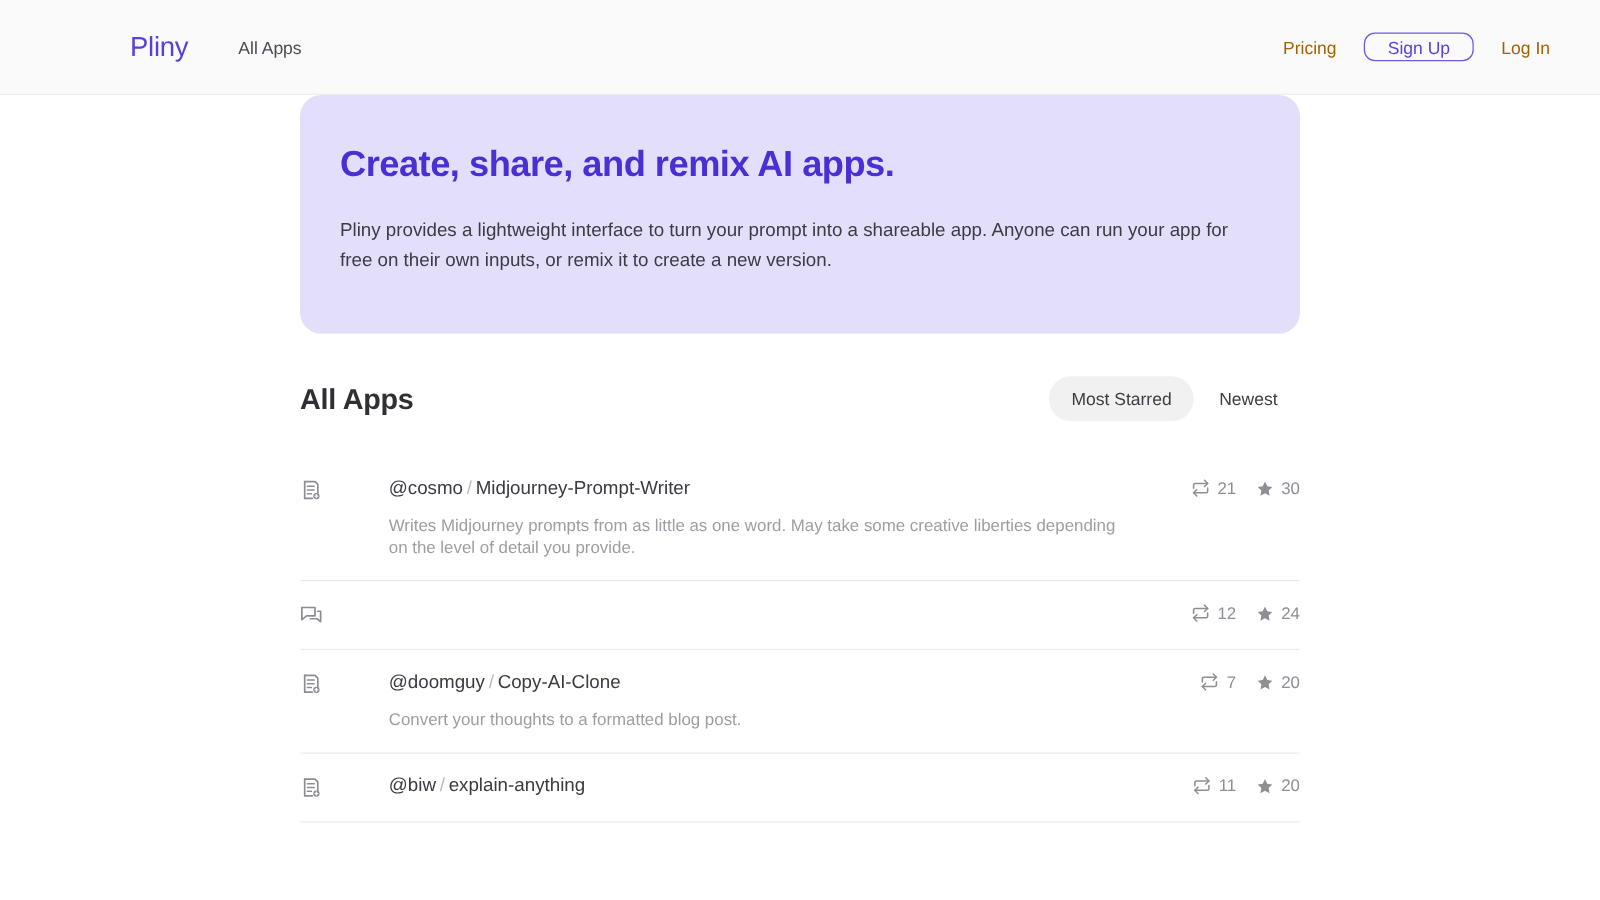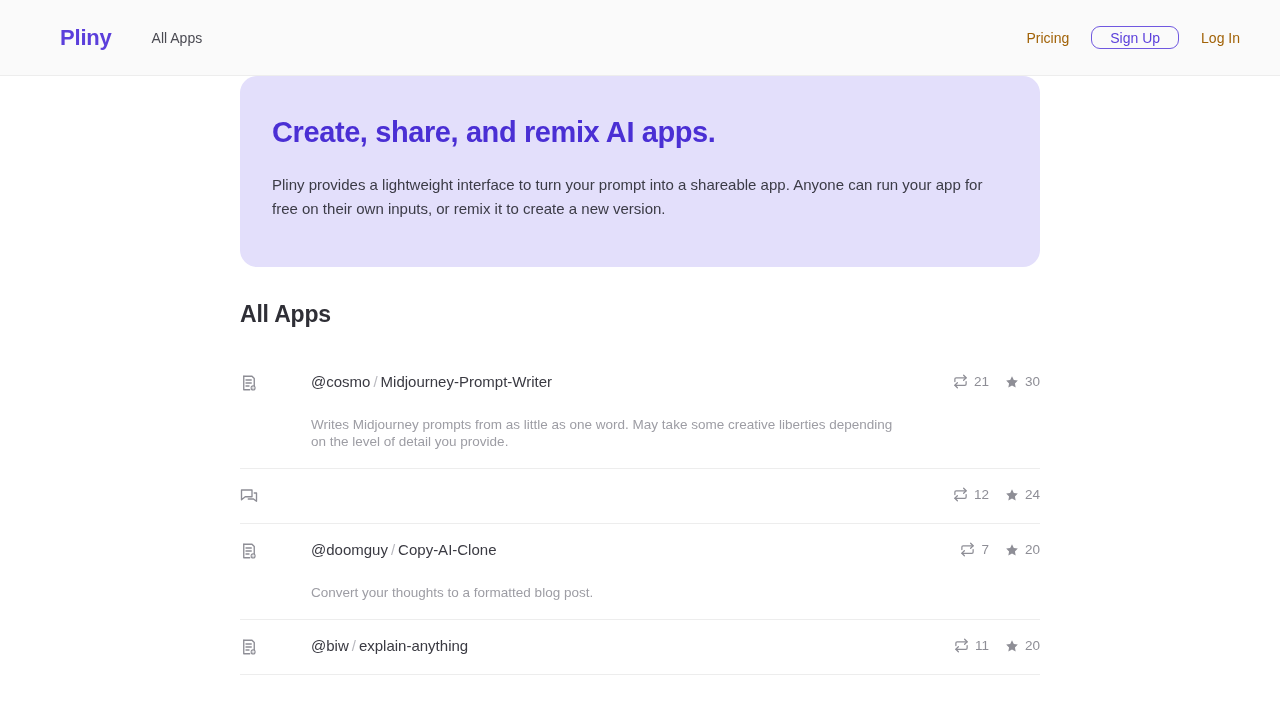--- a/index.html
+++ b/index.html
@@ -17,25 +17,26 @@
   .site-header {
     height: 76px;
     background: #fafafa;
     border-bottom: 1px solid #ededed;
     display: flex;
     align-items: center;
     padding: 0 28px 0 60px;
   }
   .brand {
     font-size: 22px;
-    font-weight: bold;
+    font-weight: normal;
     color: #5b3fdb;
     letter-spacing: -0.2px;
     margin-right: 30px;
     text-decoration: none;
+    margin-left: 44px;
   }
   .nav-left { display: flex; align-items: center; }
   .nav-link {
     font-size: 14px;
     color: #4a4a52;
     text-decoration: none;
     padding: 6px 10px;
     white-space: nowrap;
   }
   .spacer { flex: 1 1 auto; }
@@ -135,21 +136,21 @@
   .app-titleline {
     font-size: 15px;
     color: #3a3a42;
     line-height: 20px;
     white-space: nowrap;
   }
   .app-author { color: #3a3a42; }
   .app-slash { color: #b9b9bf; padding: 0 3px; }
   .app-name { color: #3a3a42; }
   .app-desc {
-    margin-top: 24px;
+    margin-top: 11px;
     font-size: 13.5px;
     line-height: 17px;
     color: #9d9da4;
     max-width: 710px;
   }
   .app-stats {
     flex: 0 0 auto;
     display: flex;
     align-items: center;
     gap: 16px;
@@ -179,20 +180,24 @@
 
 <main class="container">
 
   <section class="hero">
     <h1 class="hero-title">Create, share, and remix AI apps.</h1>
     <p class="hero-sub">Pliny provides a lightweight interface to turn your prompt into a shareable app. Anyone can run your app for free on their own inputs, or remix it to create a new version.</p>
   </section>
 
   <div class="section-head">
     <h2 class="section-title">All Apps</h2>
+    <div class="sorts">
+      <button class="sort-btn active">Most Starred</button>
+      <button class="sort-btn">Newest</button>
+    </div>
   </div>
 
   <div class="app-list">
 
     <div class="app-row">
       <span class="app-icon">
         <svg viewBox="0 0 24 24" fill="none" stroke="currentColor" stroke-width="1.8" stroke-linecap="round" stroke-linejoin="round">
           <path d="M5 3h11l3 3v10"></path>
             <path d="M5 3v18h8"></path>
           <line x1="8" y1="8" x2="15" y2="8"></line>

